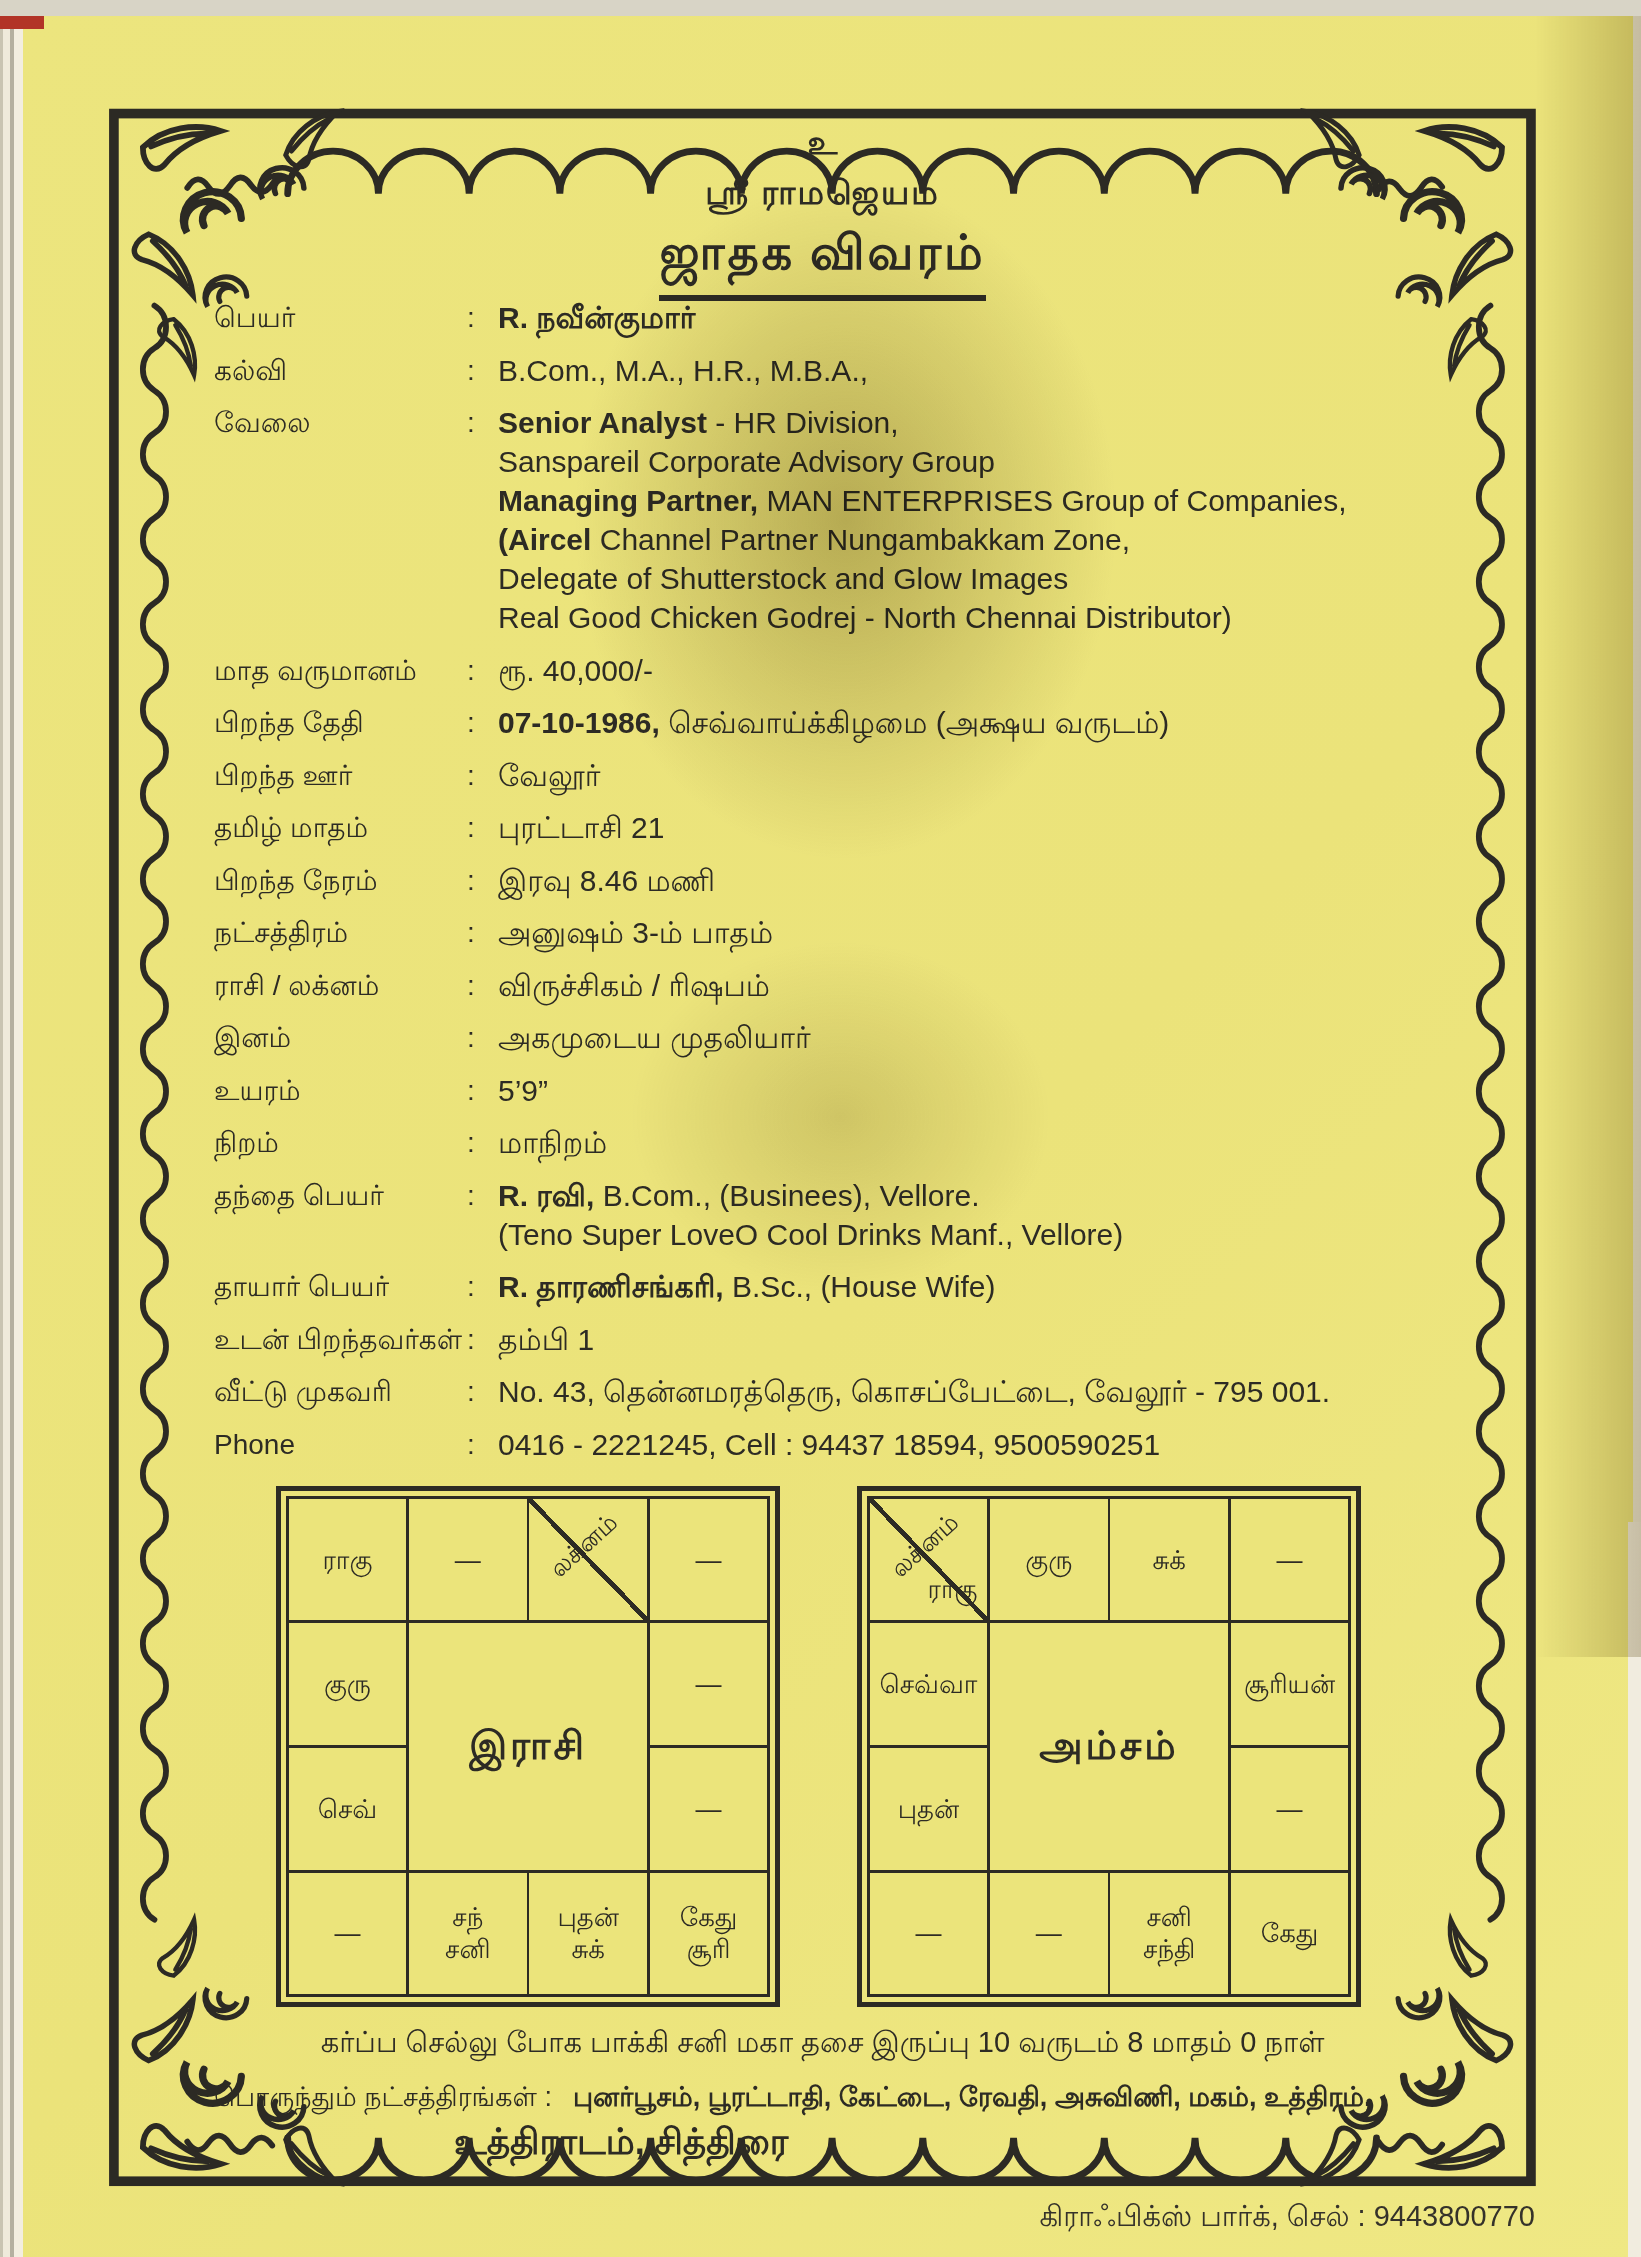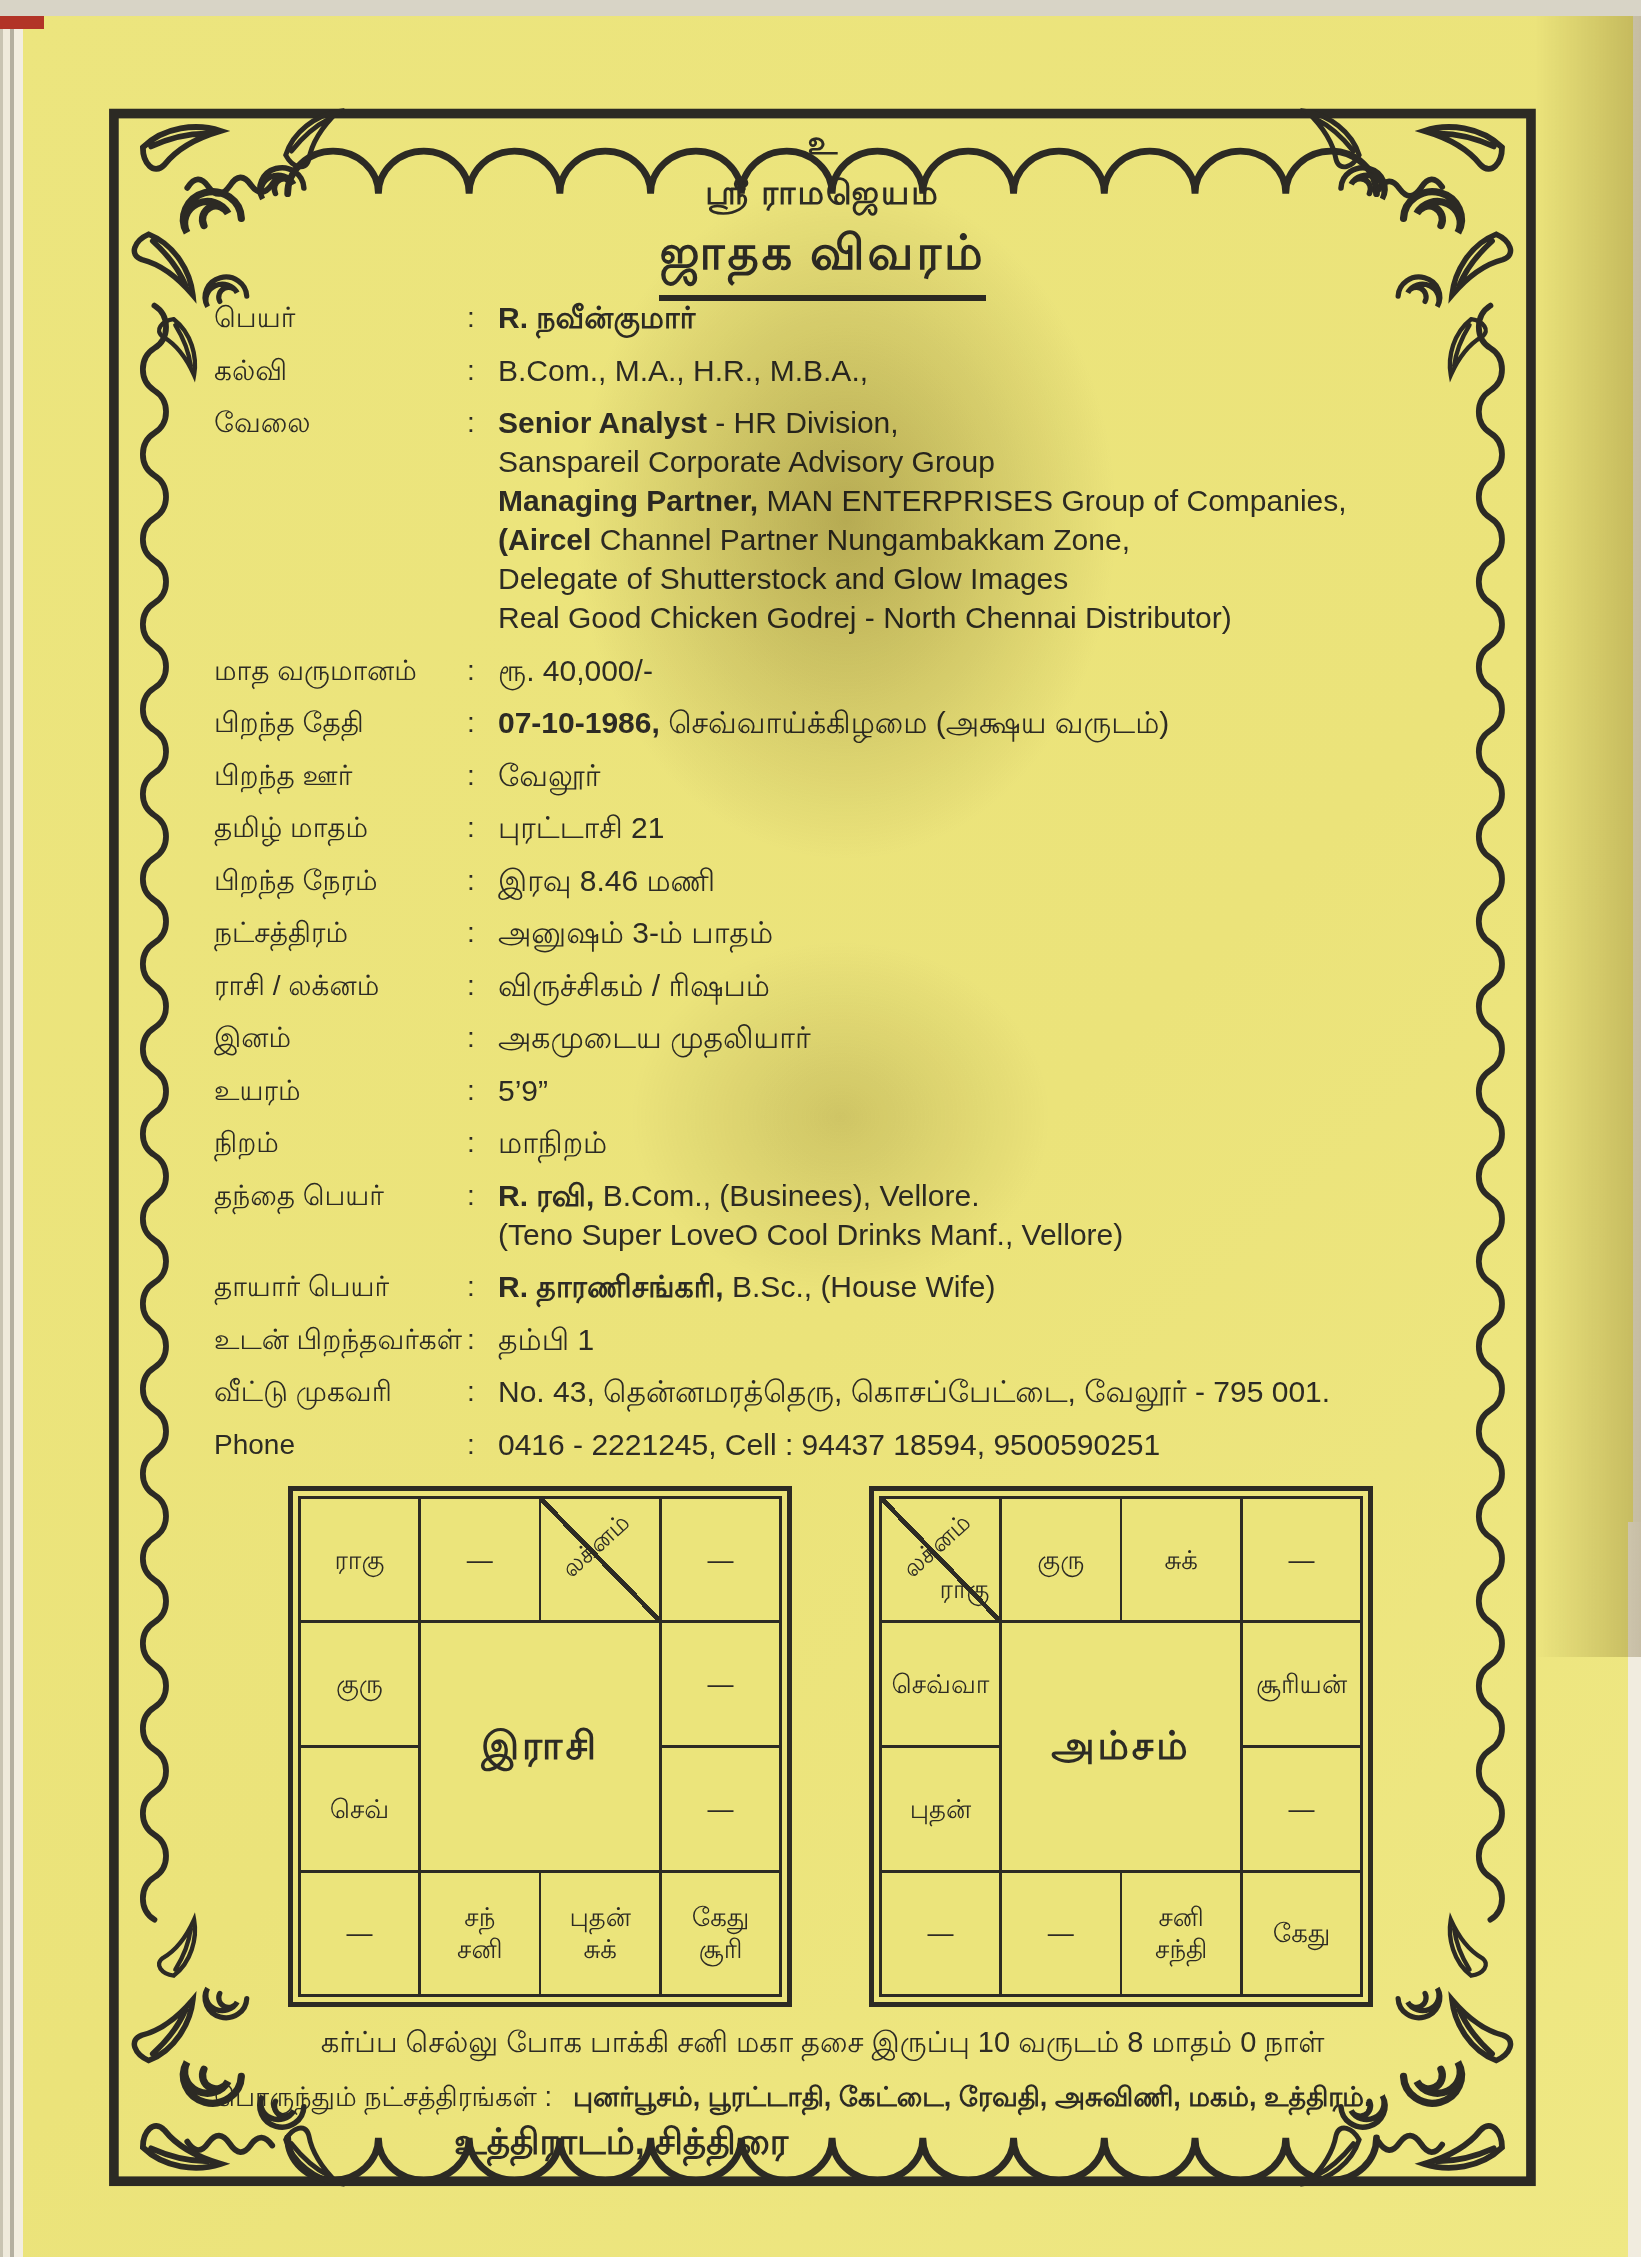--- a/index.html
+++ b/index.html
@@ -32,21 +32,21 @@
              font-family:"Liberation Serif", serif;}
   .hdr-title:after{content:"";display:block;height:5.8px;background:#2d2b24;margin-top:7.7px;}
   #fields{position:absolute;left:214px;top:282px;right:116px;}
   .field{display:flex;align-items:flex-start;margin-bottom:13.5px;}
   .flabel{flex:0 0 253px;font-size:28px;line-height:39px;}
   .fcolon{flex:0 0 31px;font-size:28px;line-height:39px;}
   .fvalue{flex:1;font-size:30px;}
   .vline{line-height:39px;}
   .seg.b{font-weight:bold;}
   
-  .charts{position:absolute;left:268px;top:1470px;display:flex;gap:77px;z-index:3;padding-left:20px;}
+  .charts{position:absolute;left:256px;top:1470px;display:flex;gap:77px;z-index:3;padding-left:20px;}
   .chart{width:504px;height:521px;border:5.8px solid #2d2b24;padding:4.8px;box-sizing:border-box;}
   .grid{width:100%;height:100%;display:grid;grid-template-columns:repeat(4,1fr);
         grid-template-rows:repeat(4,1fr);gap:2.9px;padding:2.9px;background:#2d2b24;box-sizing:border-box;}
   .cell{background:#ebe47b;display:flex;align-items:center;justify-content:center;text-align:center;
         font-size:26px;line-height:32px;white-space:pre-line;position:relative;}
   .cell.center{grid-row:2/4;grid-column:2/4;font-size:39px;font-weight:bold;letter-spacing:2.9px;
         font-family:"Liberation Serif", serif;}
   .cell.diag::after{content:"";position:absolute;inset:0;
         background:linear-gradient(to top right,transparent calc(50% - 2.4px),#2d2b24 calc(50% - 2.4px),
         #2d2b24 calc(50% + 2.4px),transparent calc(50% + 2.4px));}
@@ -322,19 +322,20 @@
     </div>
 
     <div class="dasa">கர்ப்ப செல்லு போக பாக்கி சனி மகா தசை இருப்பு 10 வருடம் 8 மாதம் 0 நாள்</div>
     <div class="stars-row">
       <span class="stars-label">பொருந்தும் நட்சத்திரங்கள் :</span>
       <span class="bold">புனர்பூசம்,  பூரட்டாதி,  கேட்டை,  ரேவதி,  அசுவிணி,  மகம்,  உத்திரம்,</span>
     </div>
     <div class="stars2 bold">உத்திராடம், சித்திரை</div>
   </div>
 
+  <div class="credit">கிராஃபிக்ஸ் பார்க்,  செல்  : 9443800770</div>
 
   <div class="shadow s1"></div>
   <div class="shadow s2"></div>
   <div class="shadow s3"></div>
   <div class="strip-bottom"></div>
 </div>
 
 
 </body></html>

